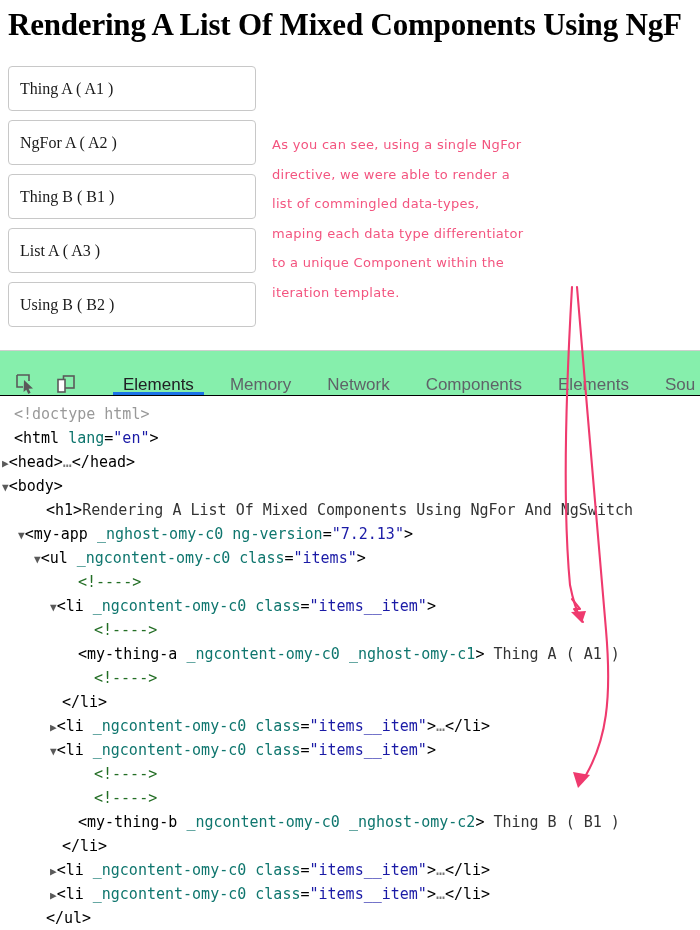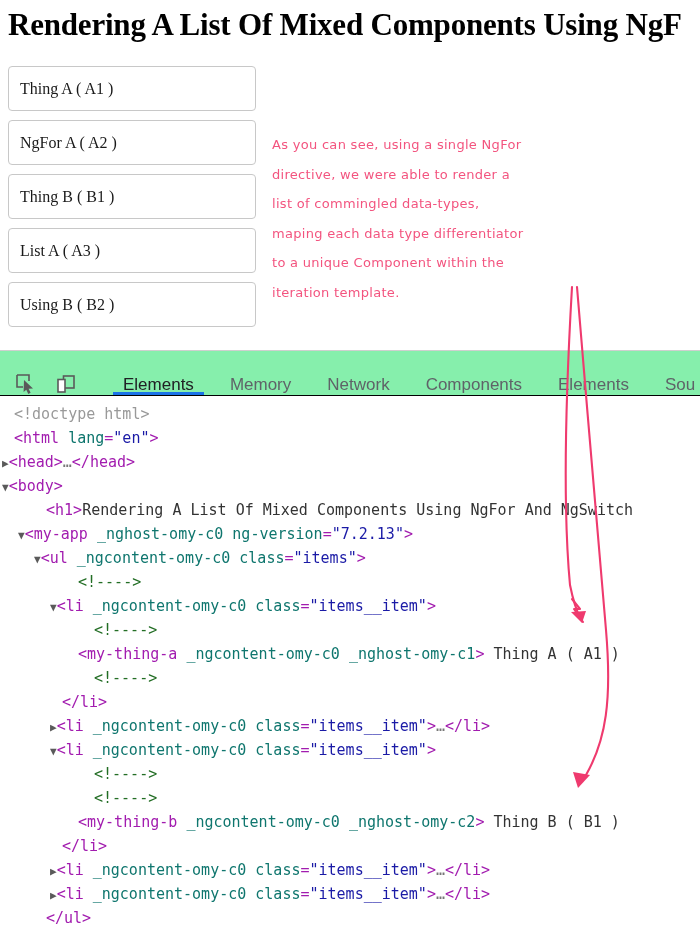--- a/index.html
+++ b/index.html
@@ -148,21 +148,21 @@
     padding: 6px 0 0 0;
     white-space: pre;
     color: #333;
     position: relative;
   }
   .code-line {
     height: 24px;
     white-space: pre;
     position: relative;
   }
-  .tw { color: #a21caf; }          
+  .tw { color: #000000; }          
   .attr { color: #0f766e; }        
   .val { color: #1a1aa6; }         
   .cmt { color: #236e25; }         
   .txt { color: #333; }            
   .doctype { color: #999; margin-top: 41px; }
   .ell { color: #777; }
   .arrow-toggle {
     color: #5a5a5a;
     font-size: 11px;
   }

